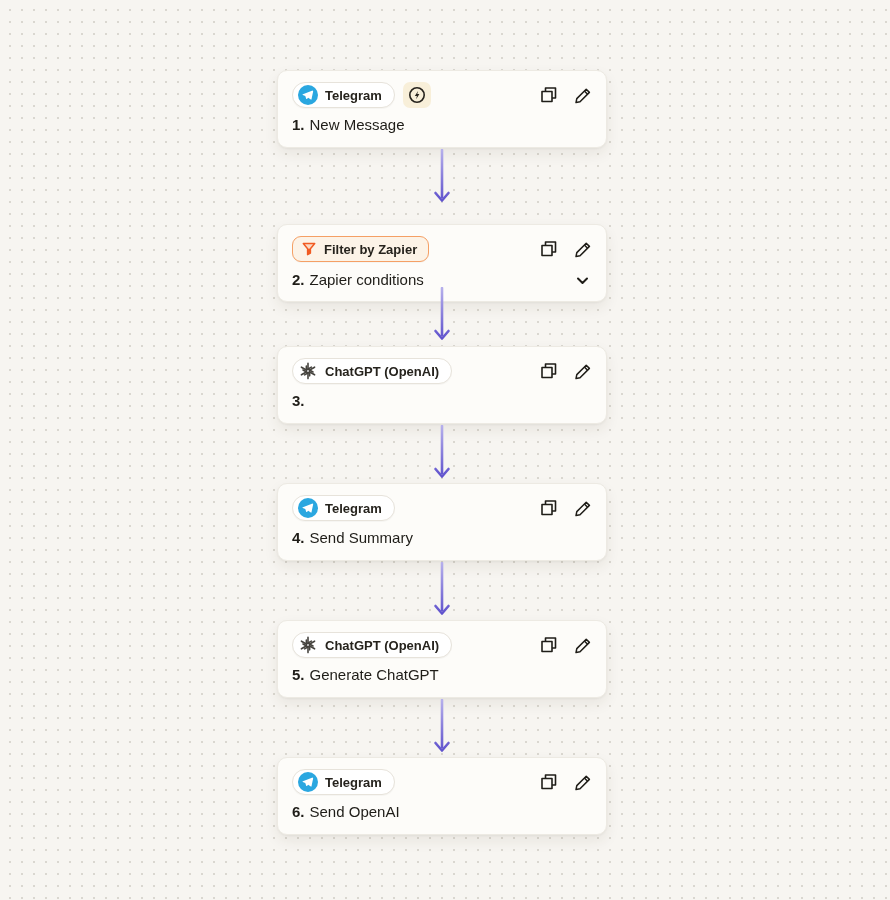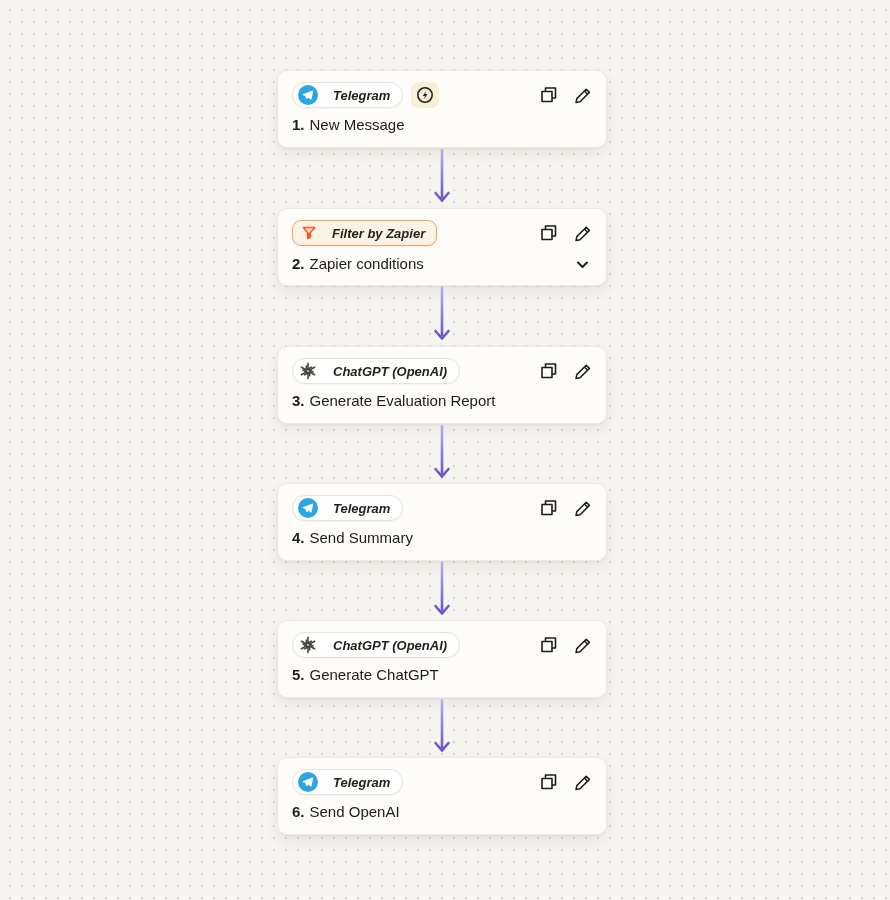--- a/index.html
+++ b/index.html
@@ -14,24 +14,24 @@
   .canvas{position:absolute;inset:0;}
   .card{
     position:absolute;left:277px;width:330px;height:78px;box-sizing:border-box;
     background:#FDFCF9;border:1px solid #EDEAE3;border-radius:10px;
     box-shadow:0 1px 2px rgba(60,50,30,.05), 0 6px 14px rgba(60,50,30,.08);
     padding:11px 14px 10px 14px;cursor:pointer;
   }
   .card-top{display:flex;align-items:center;justify-content:space-between;}
   .badges{display:flex;align-items:center;gap:8px;}
   .app-badge{
-    display:inline-flex;align-items:center;gap:15px;height:26px;box-sizing:border-box;
+    display:inline-flex;align-items:center;gap:7px;height:26px;box-sizing:border-box;
     padding:0 12px 0 5px;background:#FFFFFF;border:1px solid #E7E3DB;border-radius:14px;
     font-size:13px;font-weight:bold;color:#26231D;box-shadow:0 1px 1px rgba(0,0,0,.03);
-    cursor:pointer;white-space:nowrap;font-style:italic;
+    cursor:pointer;white-space:nowrap;
   }
   .app-badge.filter{
     background:#FCF3E7;border:1.5px solid #F5A065;border-radius:9px;padding:0 11px 0 8px;
   }
   .trigger-badge{
     width:28px;height:26px;border-radius:7px;background:#F8EFD9;
     display:flex;align-items:center;justify-content:center;
   }
   .actions{display:flex;align-items:center;gap:13px;}
   .icon-btn{
@@ -135,21 +135,21 @@
     <div class="card-title">
       <span class="step-num">1.</span>
       <span>New Message</span>
     </div>
   </div>
 
   <svg class="arrow" style="top:149px" viewBox="0 0 20 58">
       <use href="#arrowShape"></use>
     </svg>
 
-  <div class="card" style="top:208px">
+  <div class="card" style="top:224px">
     <div class="card-top">
       <div class="badges">
         <span class="app-badge filter">
           <svg width="16" height="16" viewBox="0 0 16 16">
               <use href="#funnelIcon"></use>
             </svg>
           <span>Filter by Zapier</span>
         </span>
       </div>
       <div class="actions">
@@ -198,21 +198,20 @@
           </button>
         <button class="icon-btn">
             <svg width="19" height="19" viewBox="0 0 19 19">
               <use href="#pencilIcon"></use>
             </svg>
           </button>
       </div>
     </div>
     <div class="card-title">
       <span class="step-num">3.</span>
-      <span>Generate Evaluation Report</span>
     </div>
   </div>
 
   <svg class="arrow" style="top:425px" viewBox="0 0 20 58">
       <use href="#arrowShape"></use>
     </svg>
 
   <div class="card" style="top:483px">
     <div class="card-top">
       <div class="badges">

